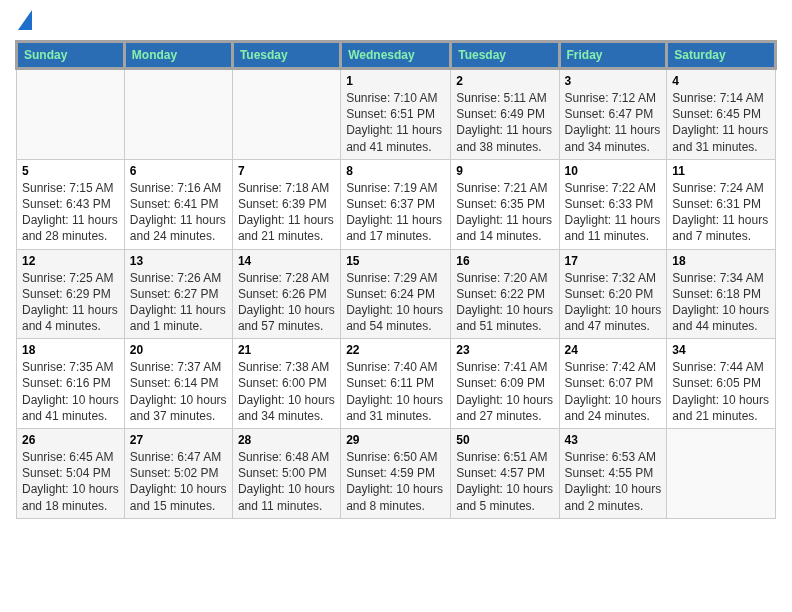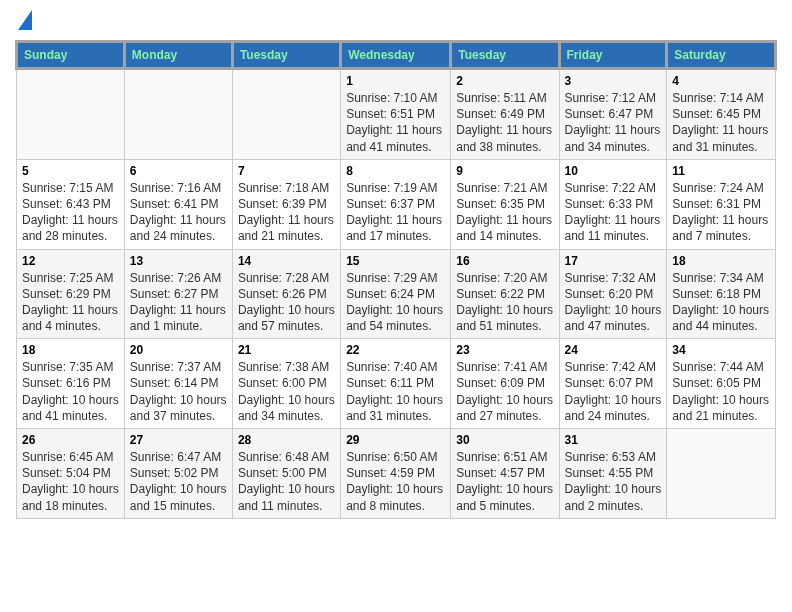--- a/index.html
+++ b/index.html
@@ -310,27 +310,27 @@
 Sunset: 5:00 PM
 Daylight: 10 hours and 11 minutes.</div>
           </td>
           <td>
             <span class="day-number">29</span>
             <div class="day-info">Sunrise: 6:50 AM
 Sunset: 4:59 PM
 Daylight: 10 hours and 8 minutes.</div>
           </td>
           <td>
-            <span class="day-number">30</span>
+            <span class="day-number">50</span>
             <div class="day-info">Sunrise: 6:51 AM
 Sunset: 4:57 PM
 Daylight: 10 hours and 5 minutes.</div>
           </td>
           <td>
-            <span class="day-number">31</span>
+            <span class="day-number">43</span>
             <div class="day-info">Sunrise: 6:53 AM
 Sunset: 4:55 PM
 Daylight: 10 hours and 2 minutes.</div>
           </td>
           <td class="empty-cell"></td>
         </tr>
       </tbody>
   </table>
 </div>
 

